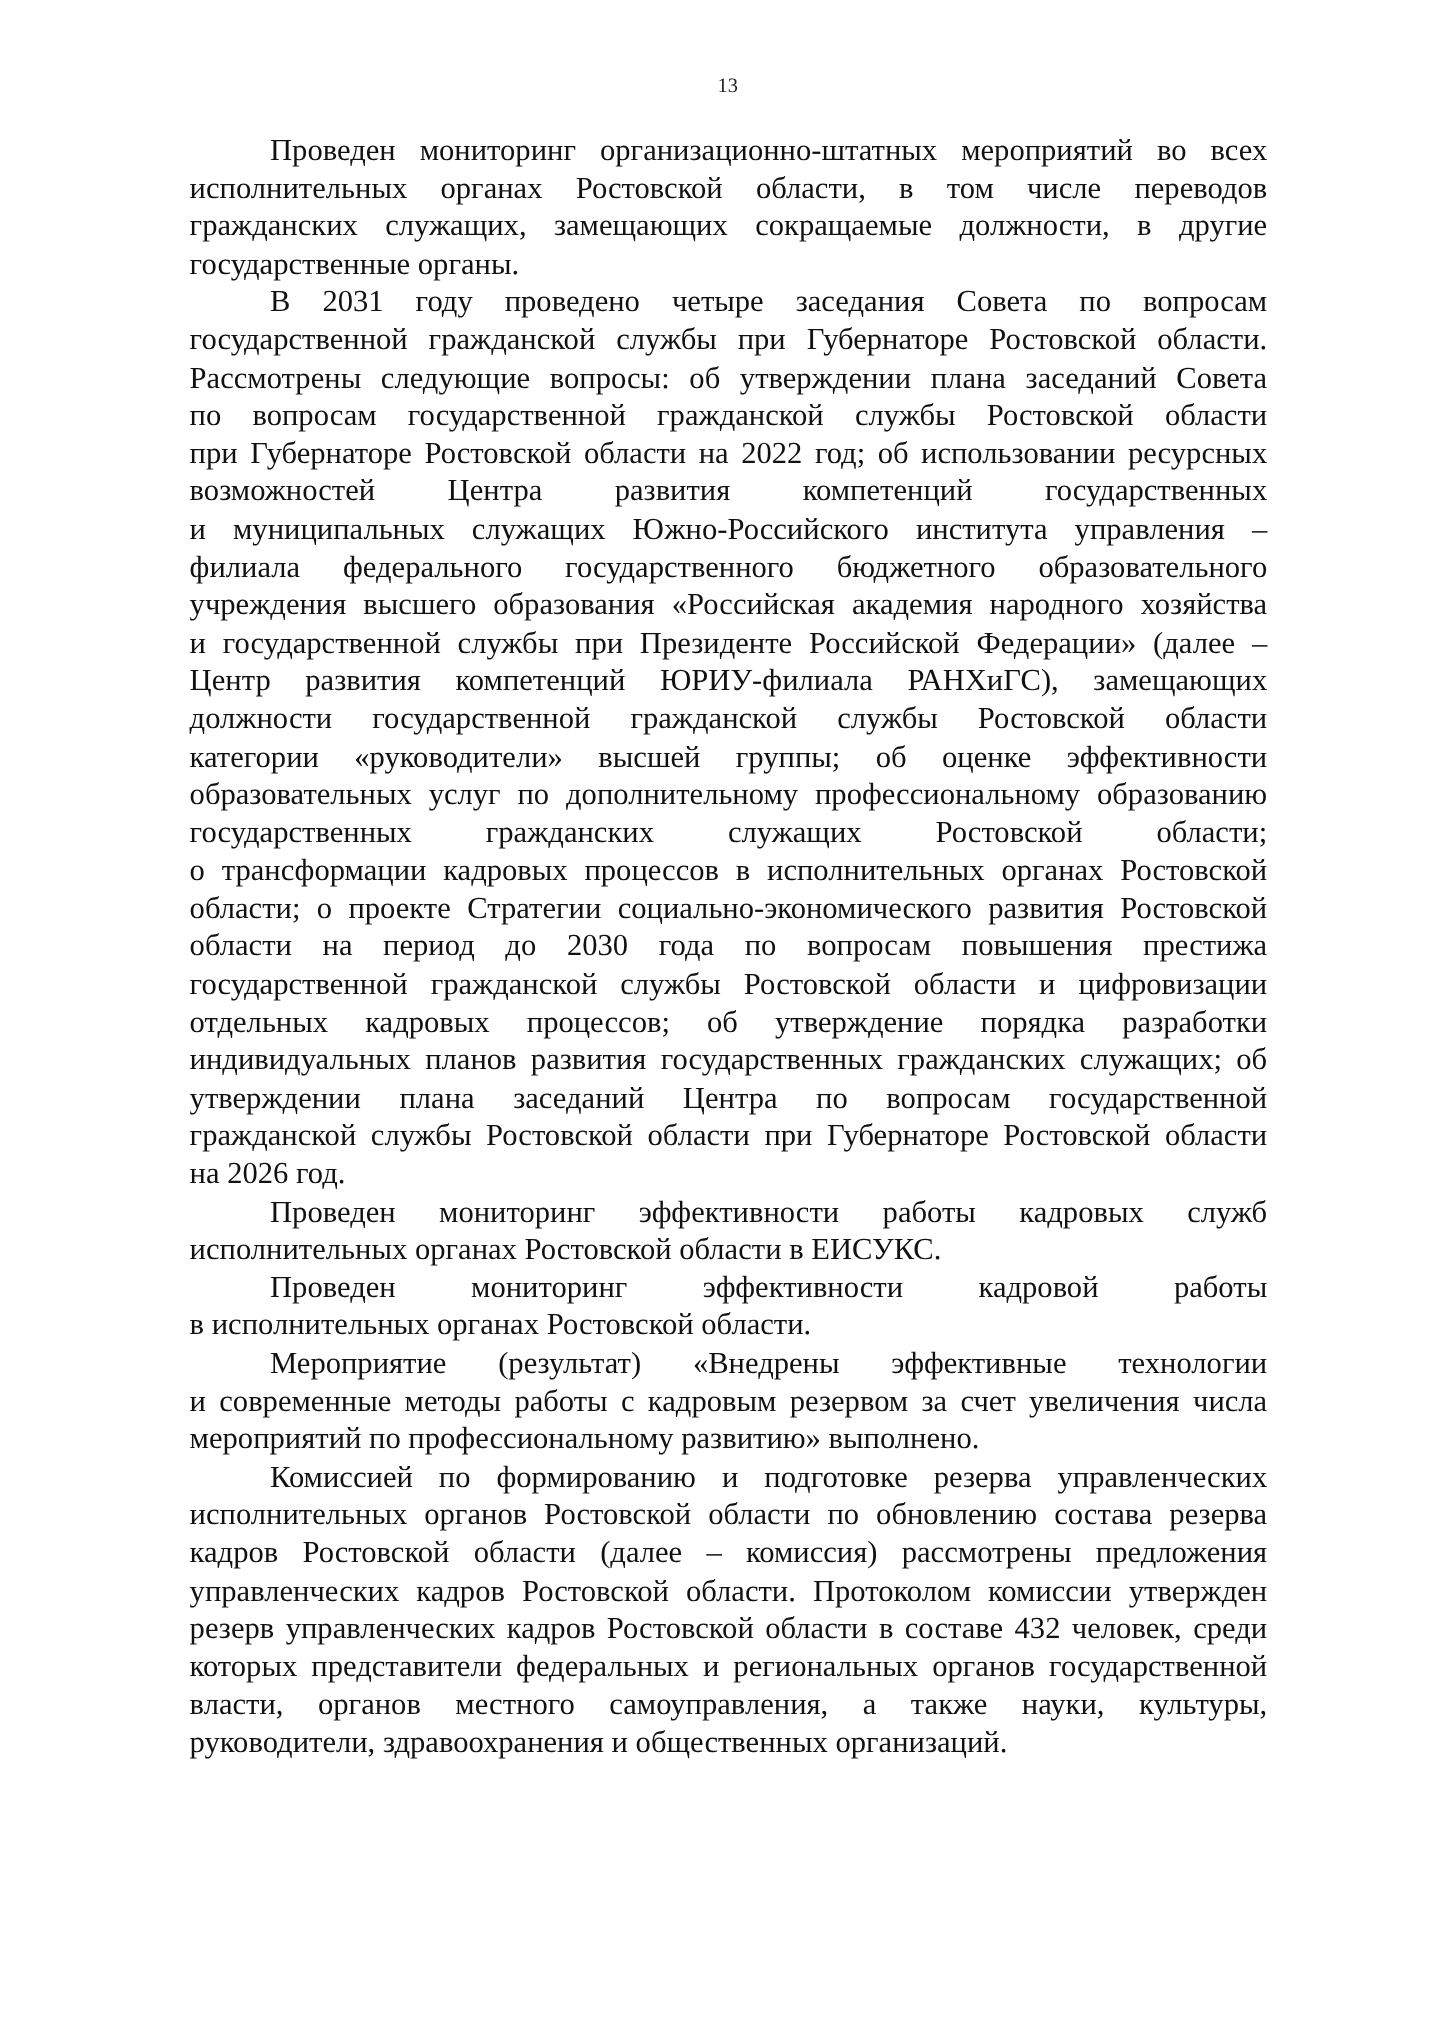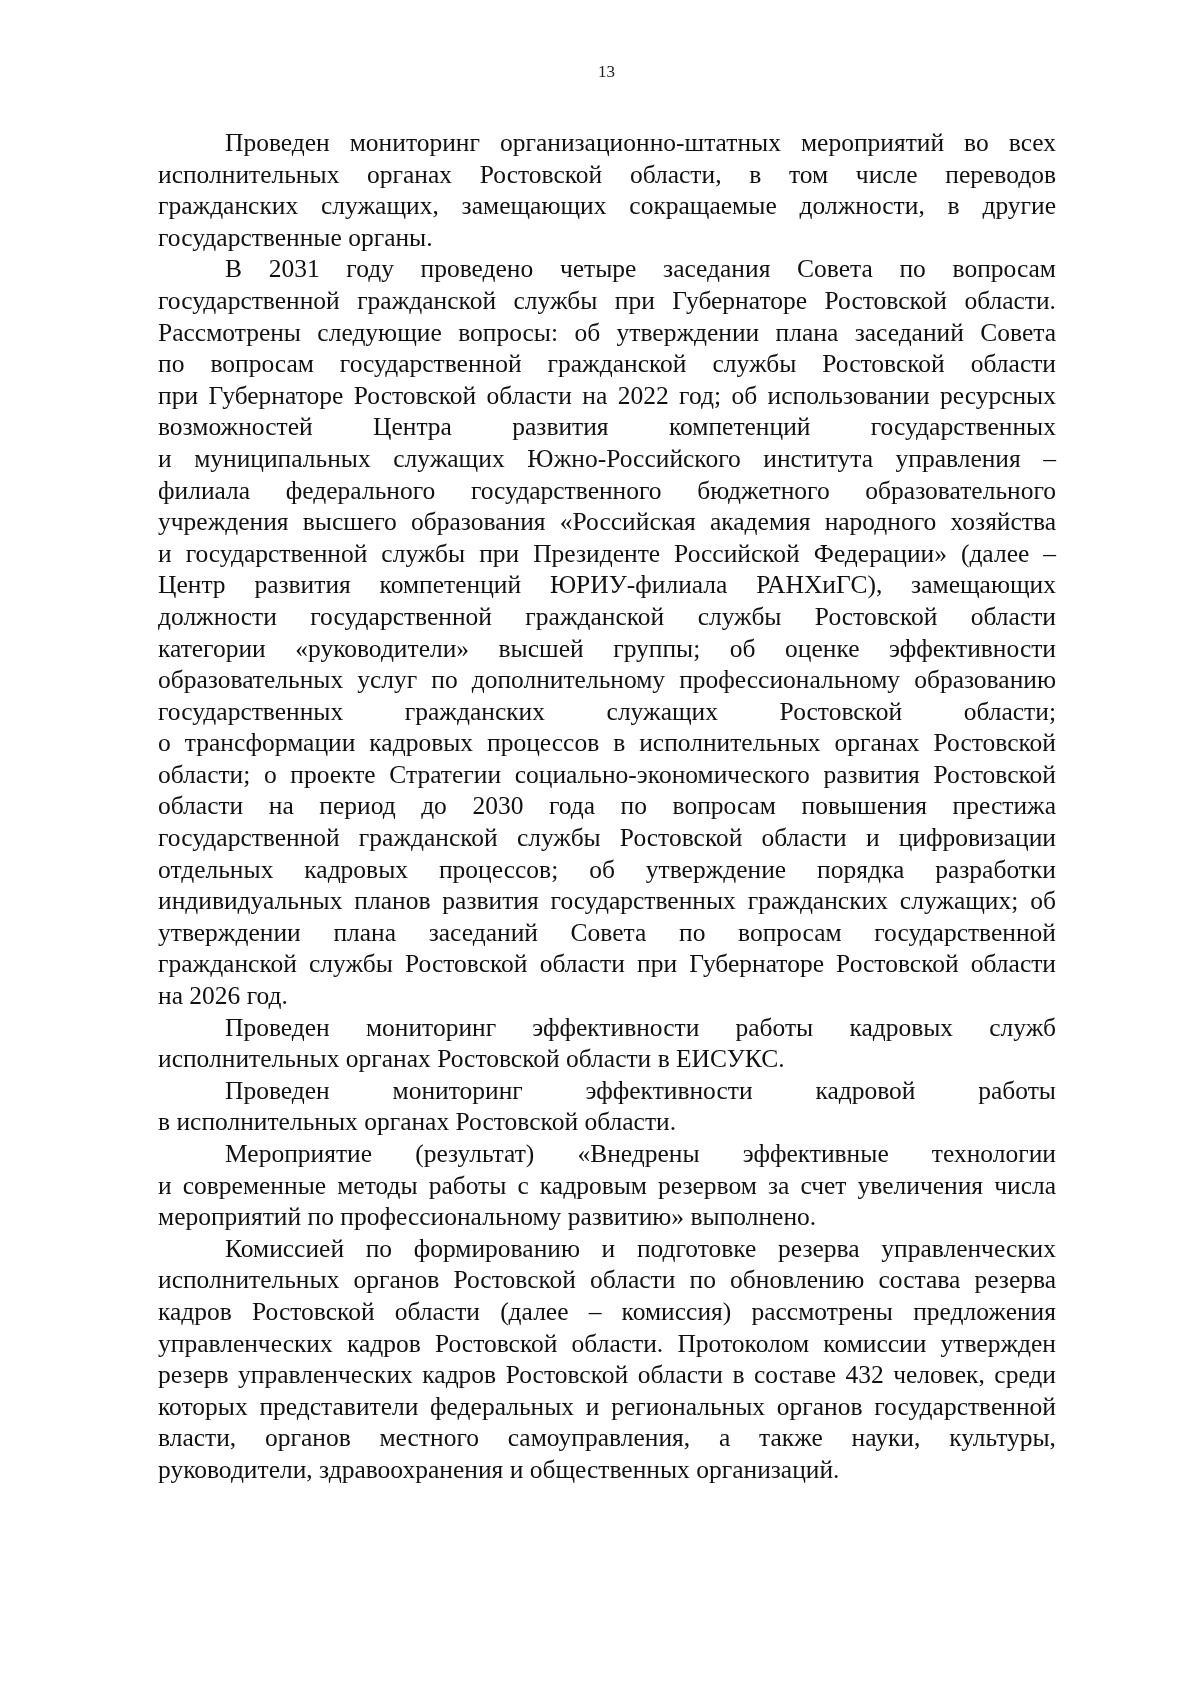--- a/index.html
+++ b/index.html
@@ -20,21 +20,21 @@
       top: 62px;
       left: 0;
       width: 1213px;
       text-align: center;
       font-size: 17px;
       line-height: 20px;
       color: #222222;
     }
     .content {
       position: absolute;
-      top: 127px;
+      top: 109px;
       left: 158px;
       width: 898px;
     }
     .line {
       display: block;
       height: 31.6px;
       line-height: 31.6px;
       font-size: 25.5px;
       white-space: nowrap;
       text-align: justify;
@@ -77,21 +77,21 @@
     <span class="line">должности государственной гражданской службы Ростовской области</span>
     <span class="line">категории «руководители» высшей группы; об оценке эффективности</span>
     <span class="line">образовательных услуг по дополнительному профессиональному образованию</span>
     <span class="line">государственных гражданских служащих Ростовской области;</span>
     <span class="line">о трансформации кадровых процессов в исполнительных органах Ростовской</span>
     <span class="line">области; о проекте Стратегии социально-экономического развития Ростовской</span>
     <span class="line">области на период до 2030 года по вопросам повышения престижа</span>
     <span class="line">государственной гражданской службы Ростовской области и цифровизации</span>
     <span class="line">отдельных кадровых процессов; об утверждение порядка разработки</span>
     <span class="line">индивидуальных планов развития государственных гражданских служащих; об</span>
-    <span class="line">утверждении плана заседаний Совета по вопросам государственной</span>
+    <span class="line">утверждении плана заседаний Центра по вопросам государственной</span>
     <span class="line">гражданской службы Ростовской области при Губернаторе Ростовской области</span>
     <span class="line last">на 2026 год.</span>
   </div>
 
   <div class="paragraph">
     <span class="line indent">Проведен мониторинг эффективности работы кадровых служб</span>
     <span class="line last">исполнительных органах Ростовской области в ЕИСУКС.</span>
   </div>
 
   <div class="paragraph">

